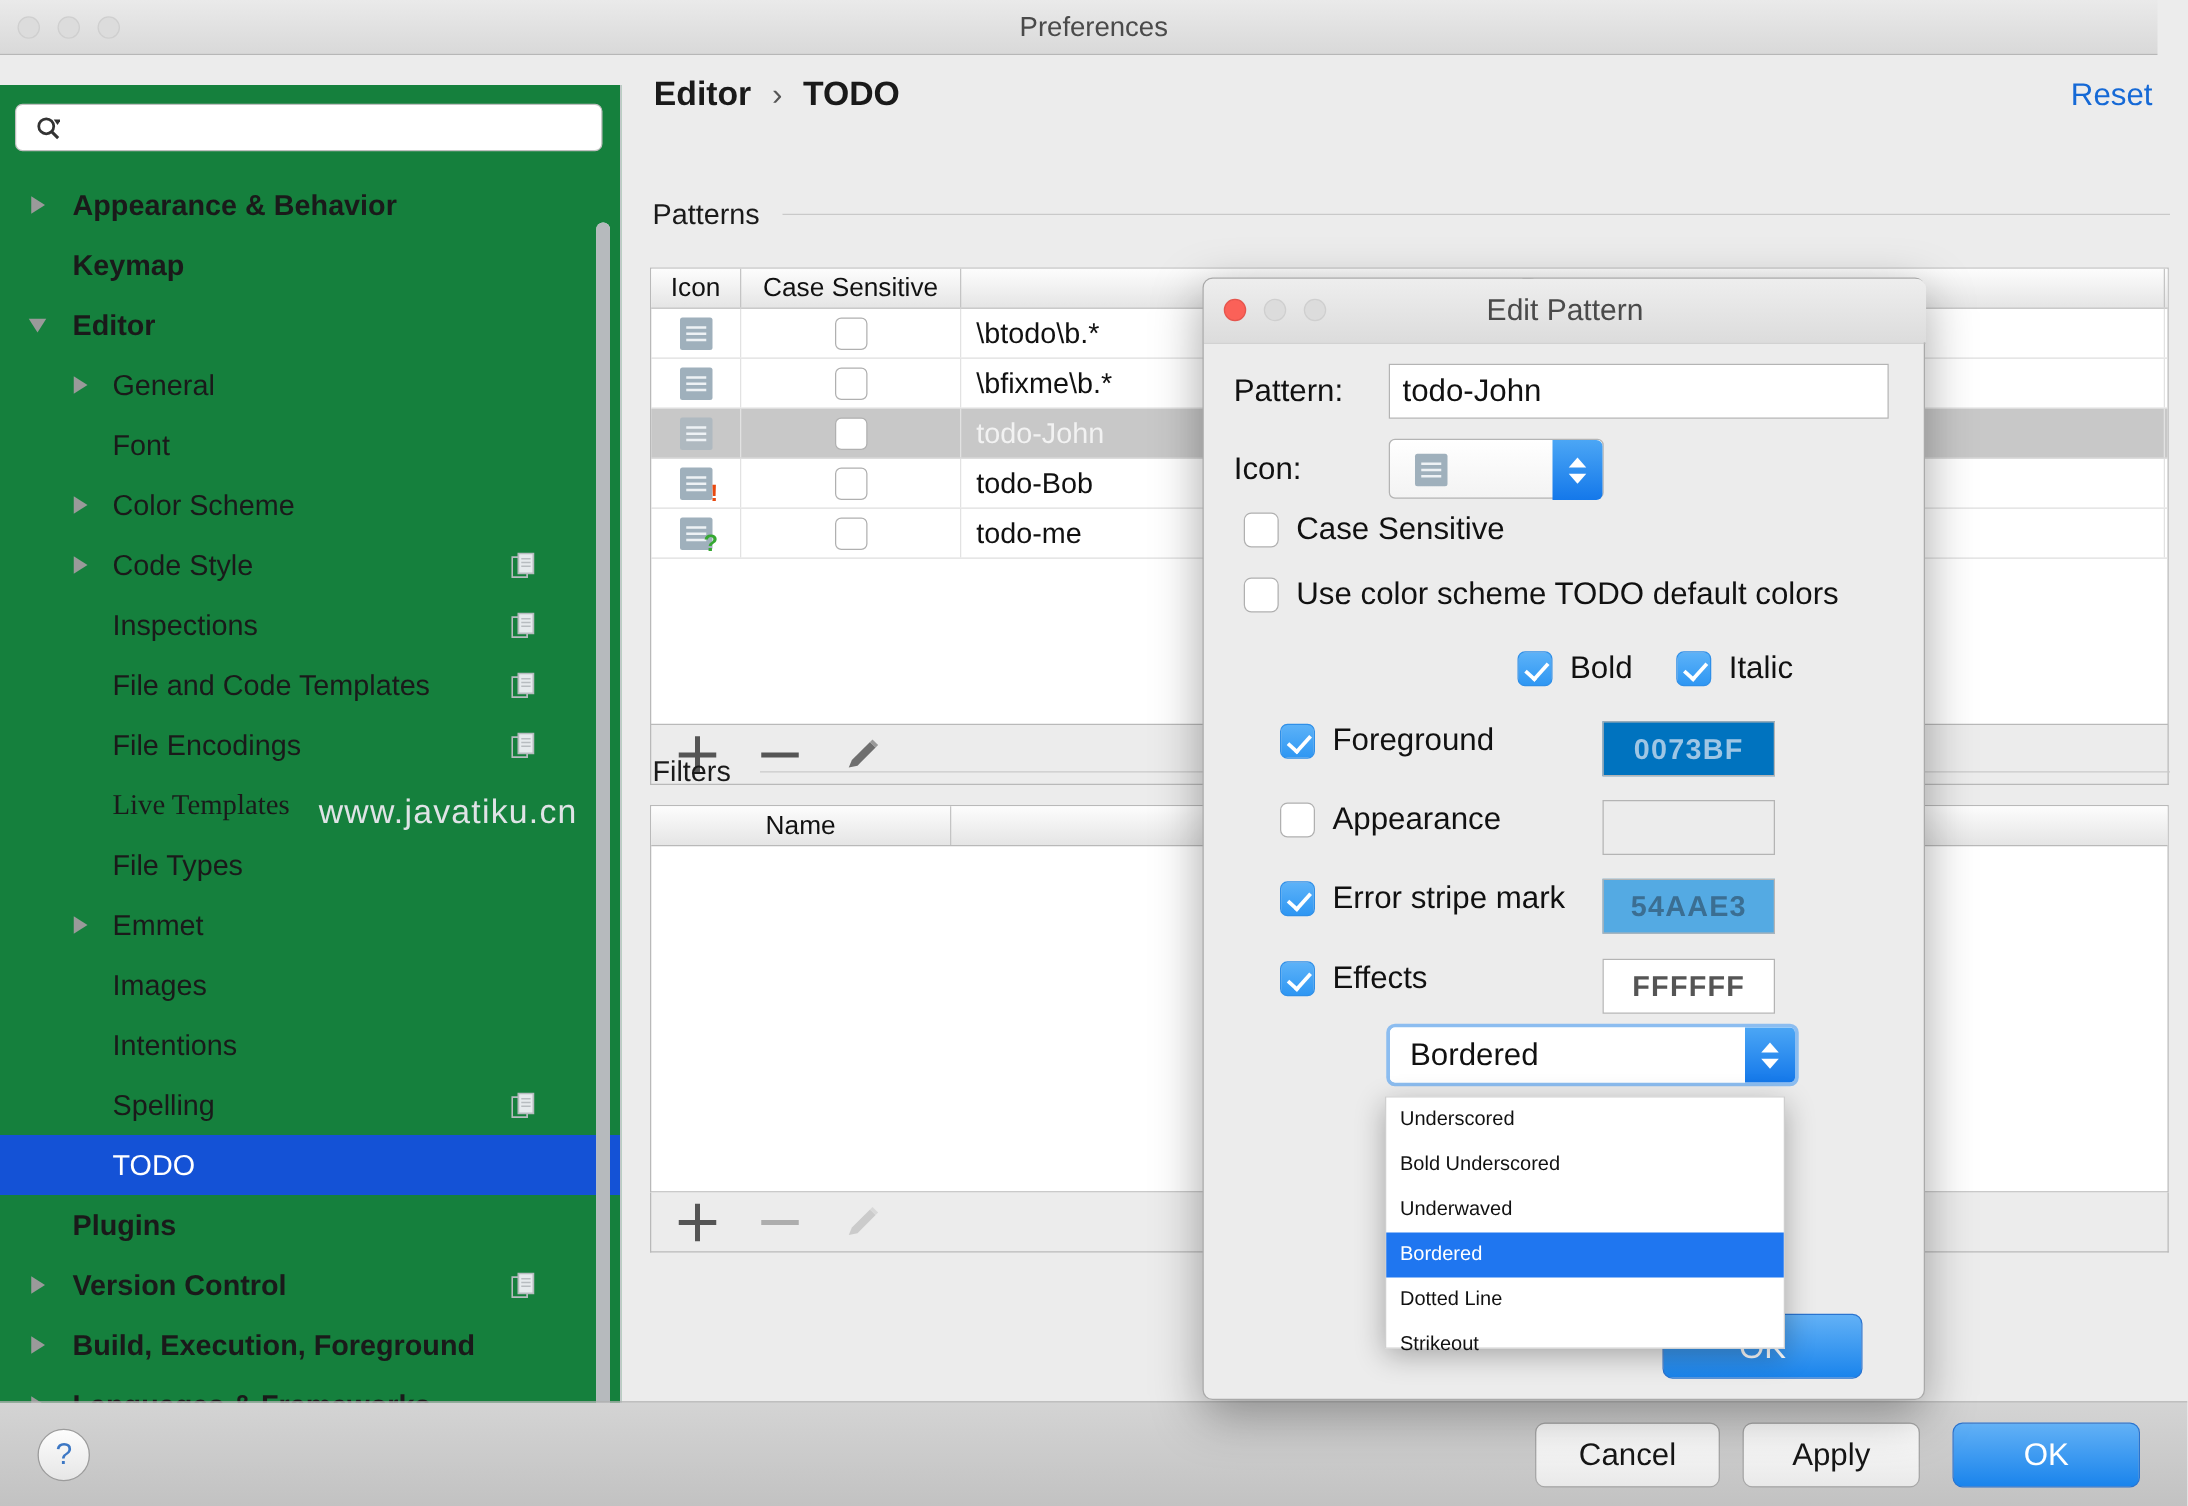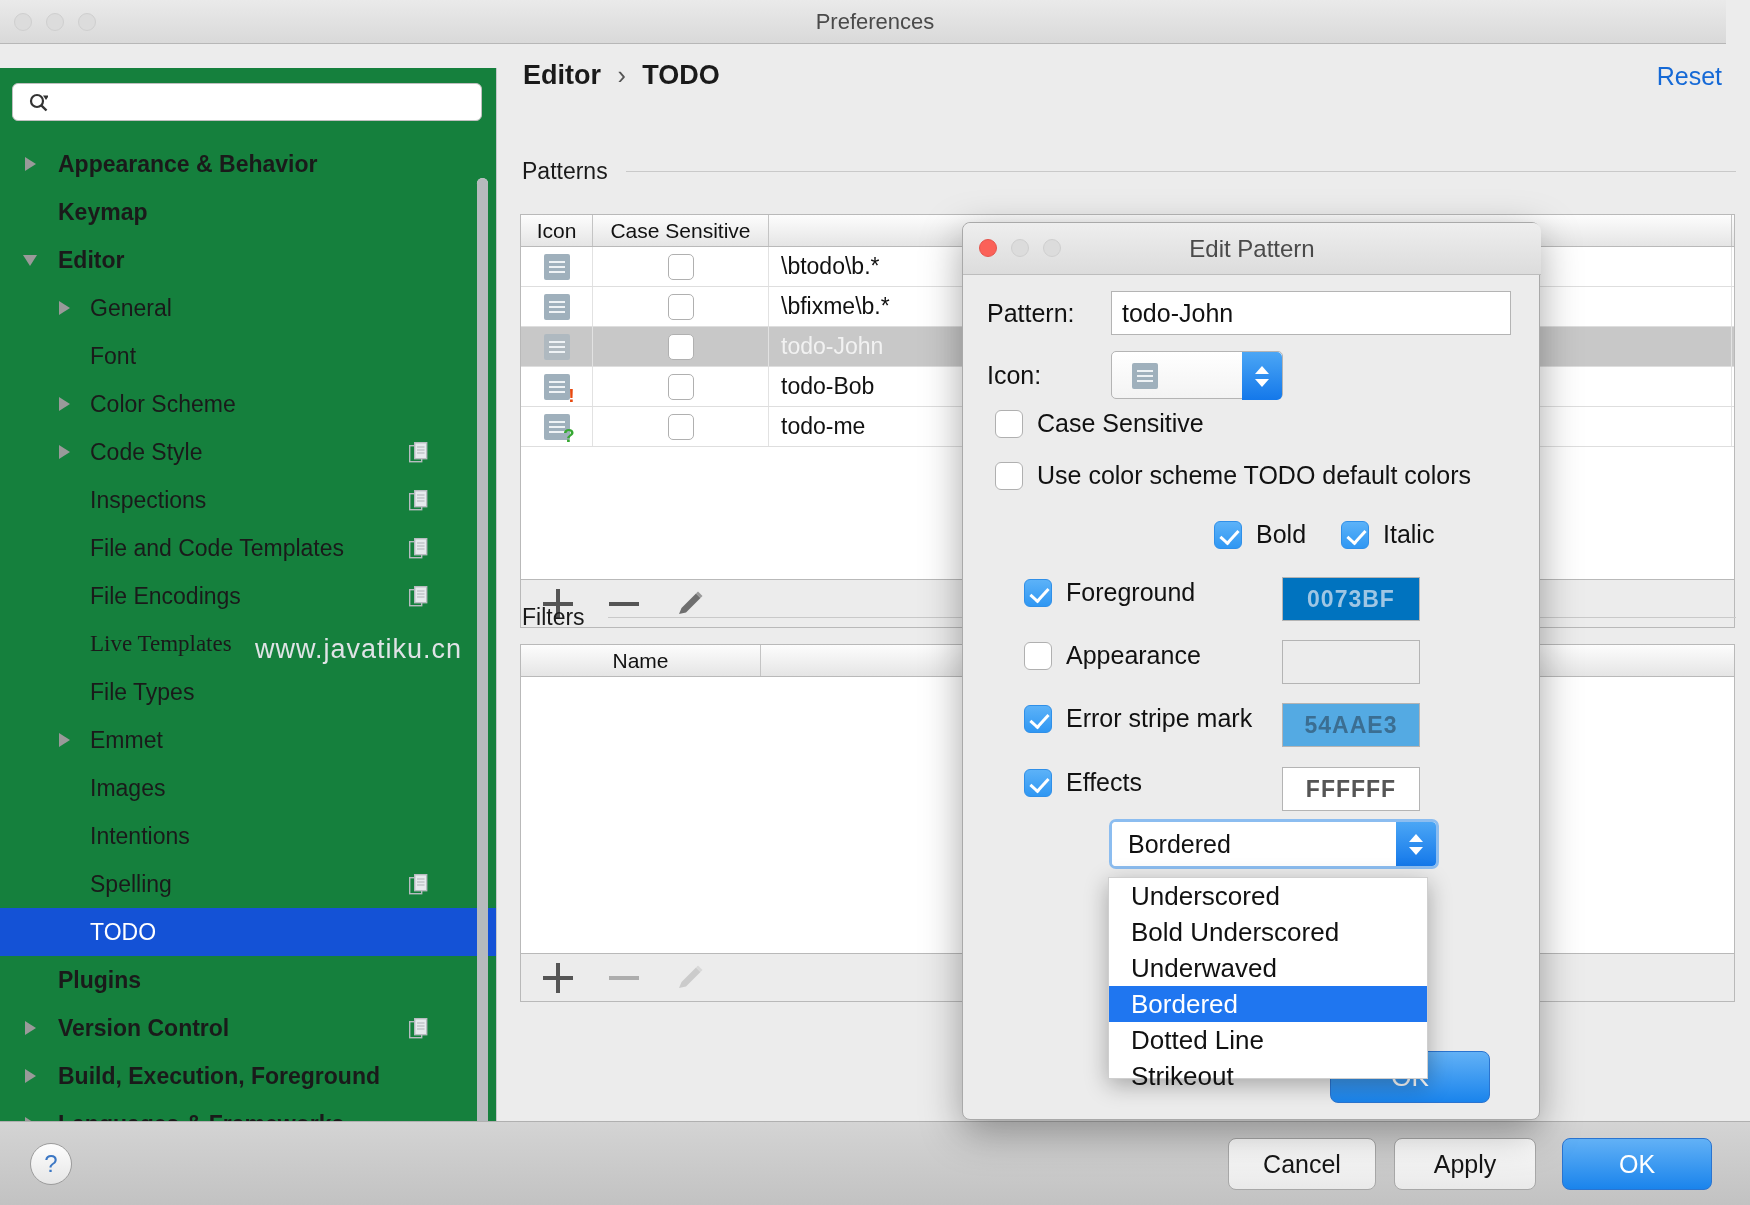--- a/index.html
+++ b/index.html
@@ -248,21 +248,21 @@
   }
   #effCombo .stepper .up{ width:0;height:0;border-bottom:8px solid #fff; border-left:7px solid transparent; border-right:7px solid transparent; }
   #effCombo .stepper .dn{ width:0;height:0;border-top:8px solid #fff; border-left:7px solid transparent; border-right:7px solid transparent; }
 
   #effList{
     position:absolute; left:1108px; top:877px; width:320px; height:202px;
     background:#fff; border:1px solid #cfcfcf;
     box-shadow:0 6px 22px rgba(0,0,0,.3); z-index:40;
   }
   .opt{
-    height:36px; line-height:36px; padding-left:22px; font-size:26px; color:#111;
+    height:36px; line-height:36px; padding-left:11px; font-size:16px; color:#111;
     white-space:nowrap; cursor:default;
   }
   .opt.hl{ background:#1f76f0; color:#fff; }
 
   #dlgOk{
     position:absolute; left:1330px; top:1051px; width:160px; height:52px;
     border-radius:8px; background:linear-gradient(#62b1f6,#1a84ec);
     border:1px solid #2a74d0; color:#fff; font-size:26px; line-height:50px;
     text-align:center; z-index:20; cursor:pointer;
   }

